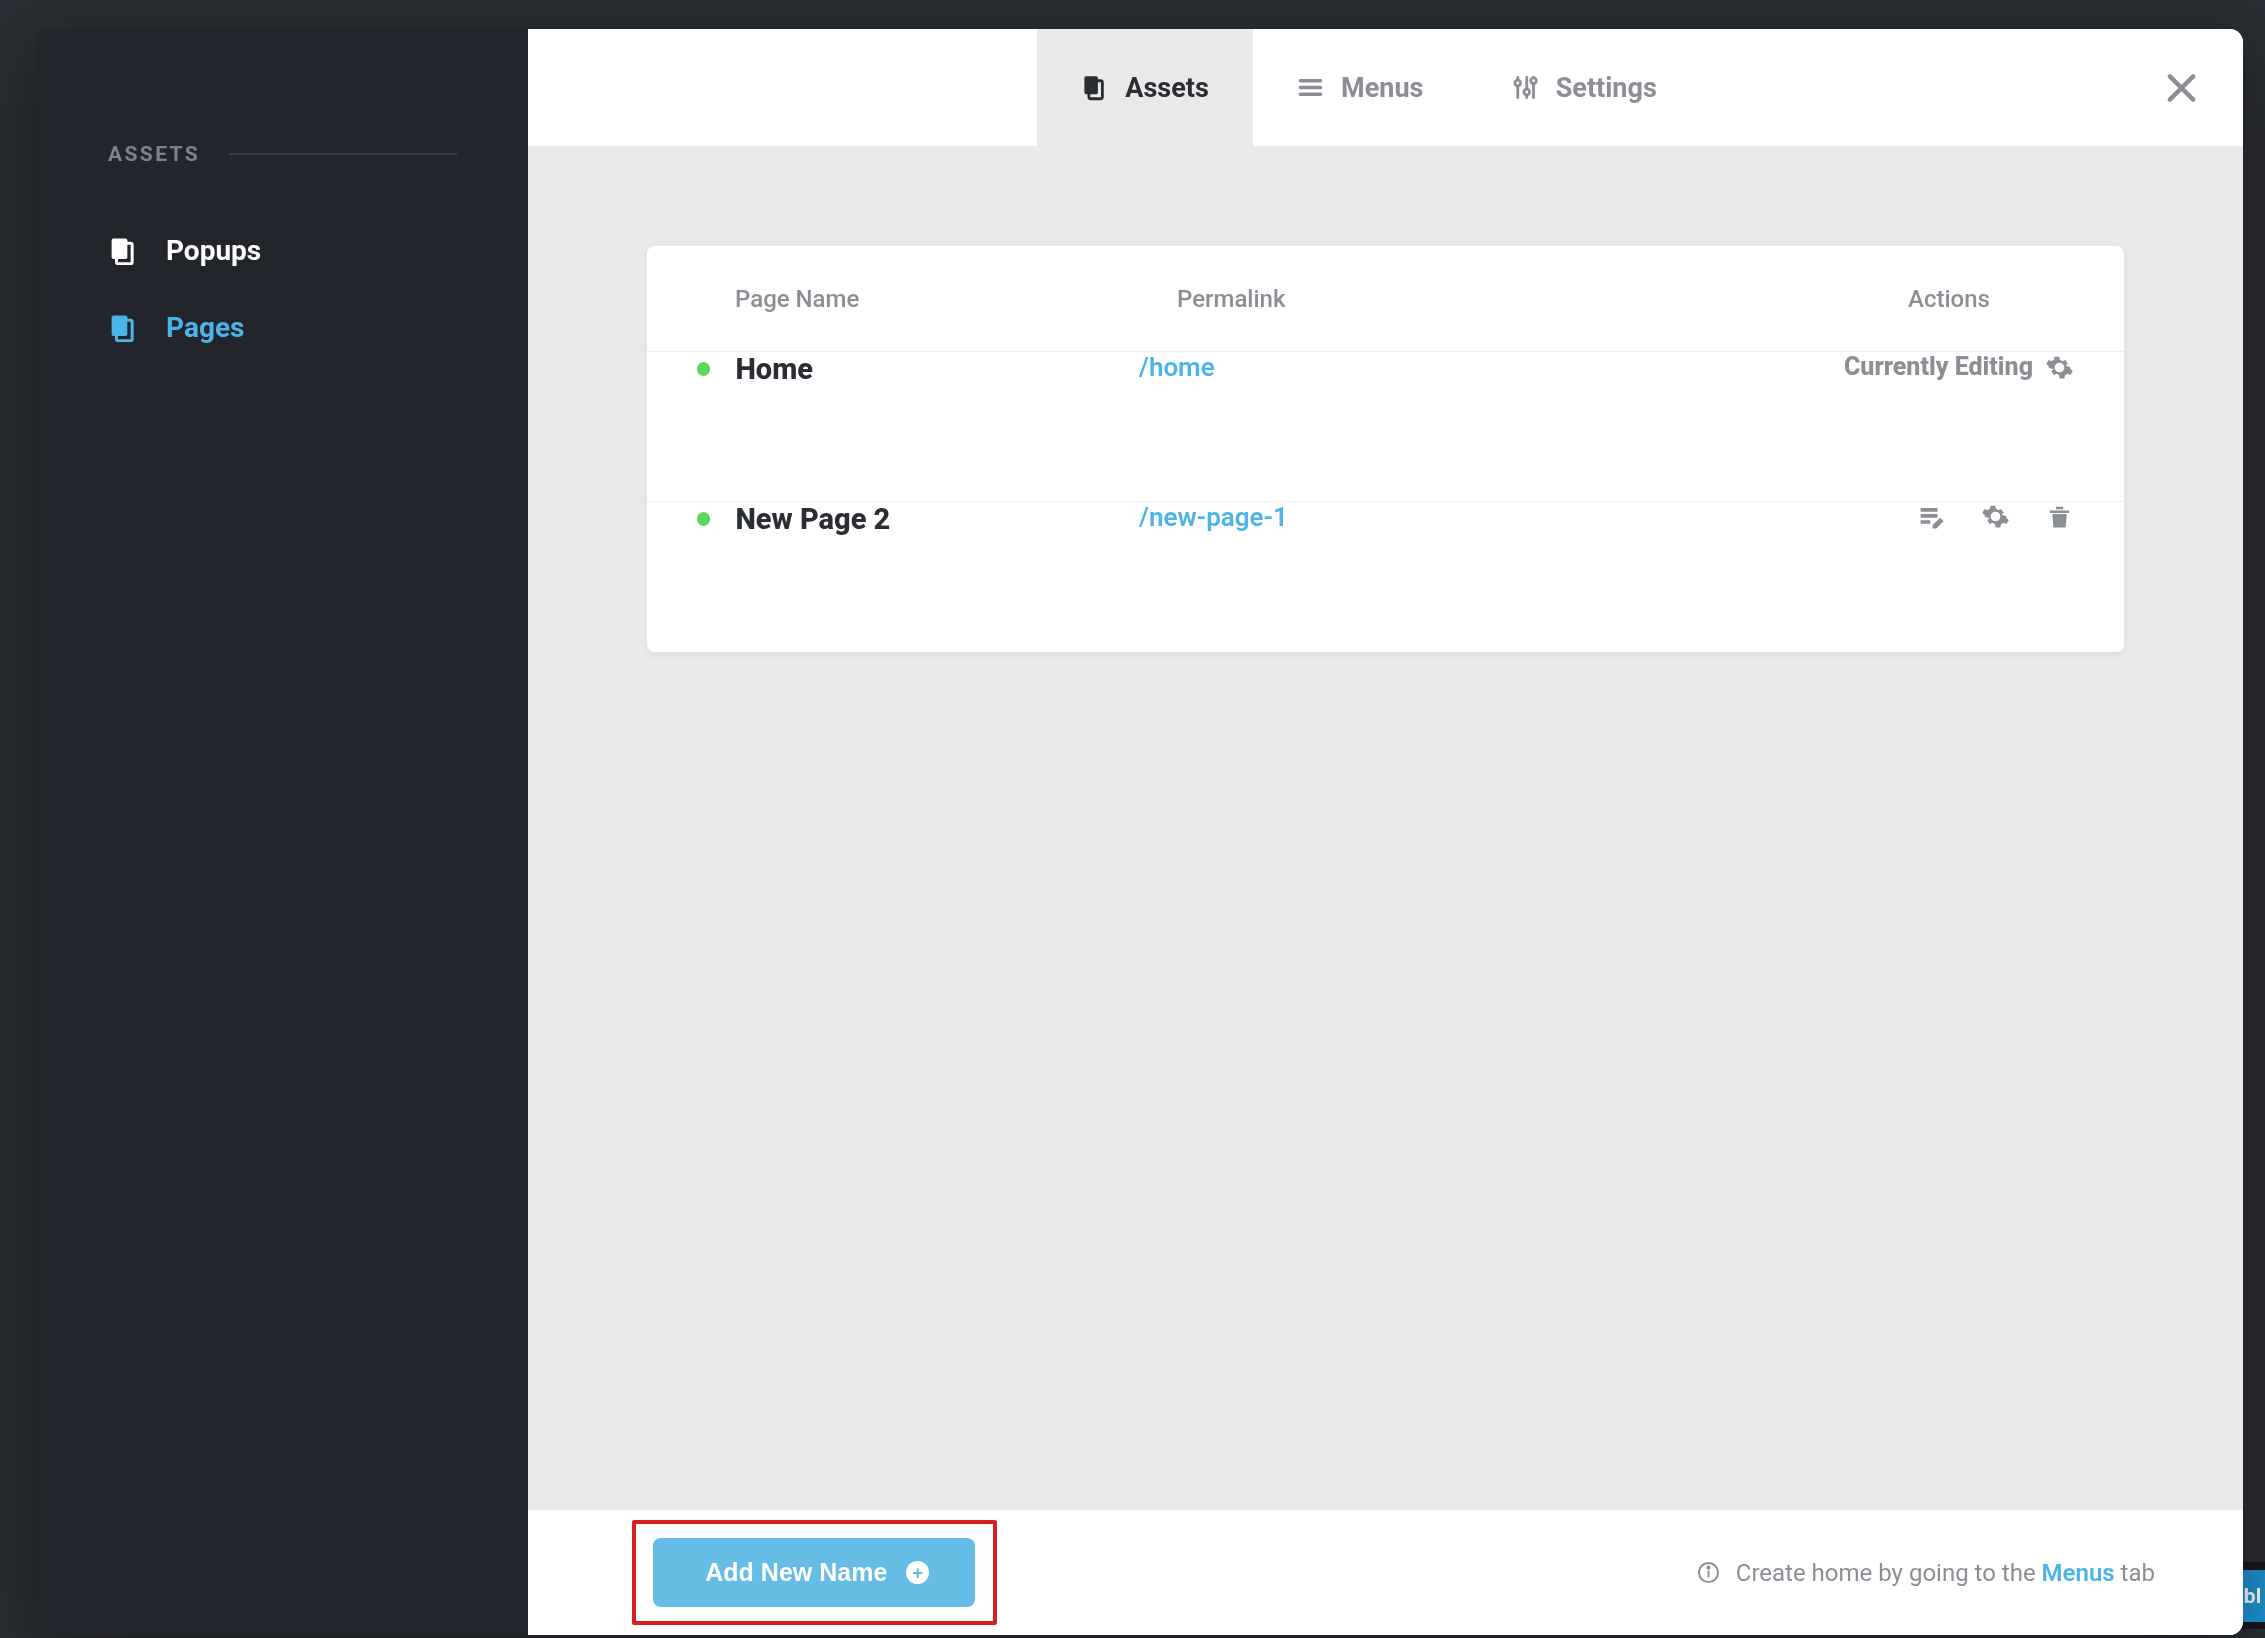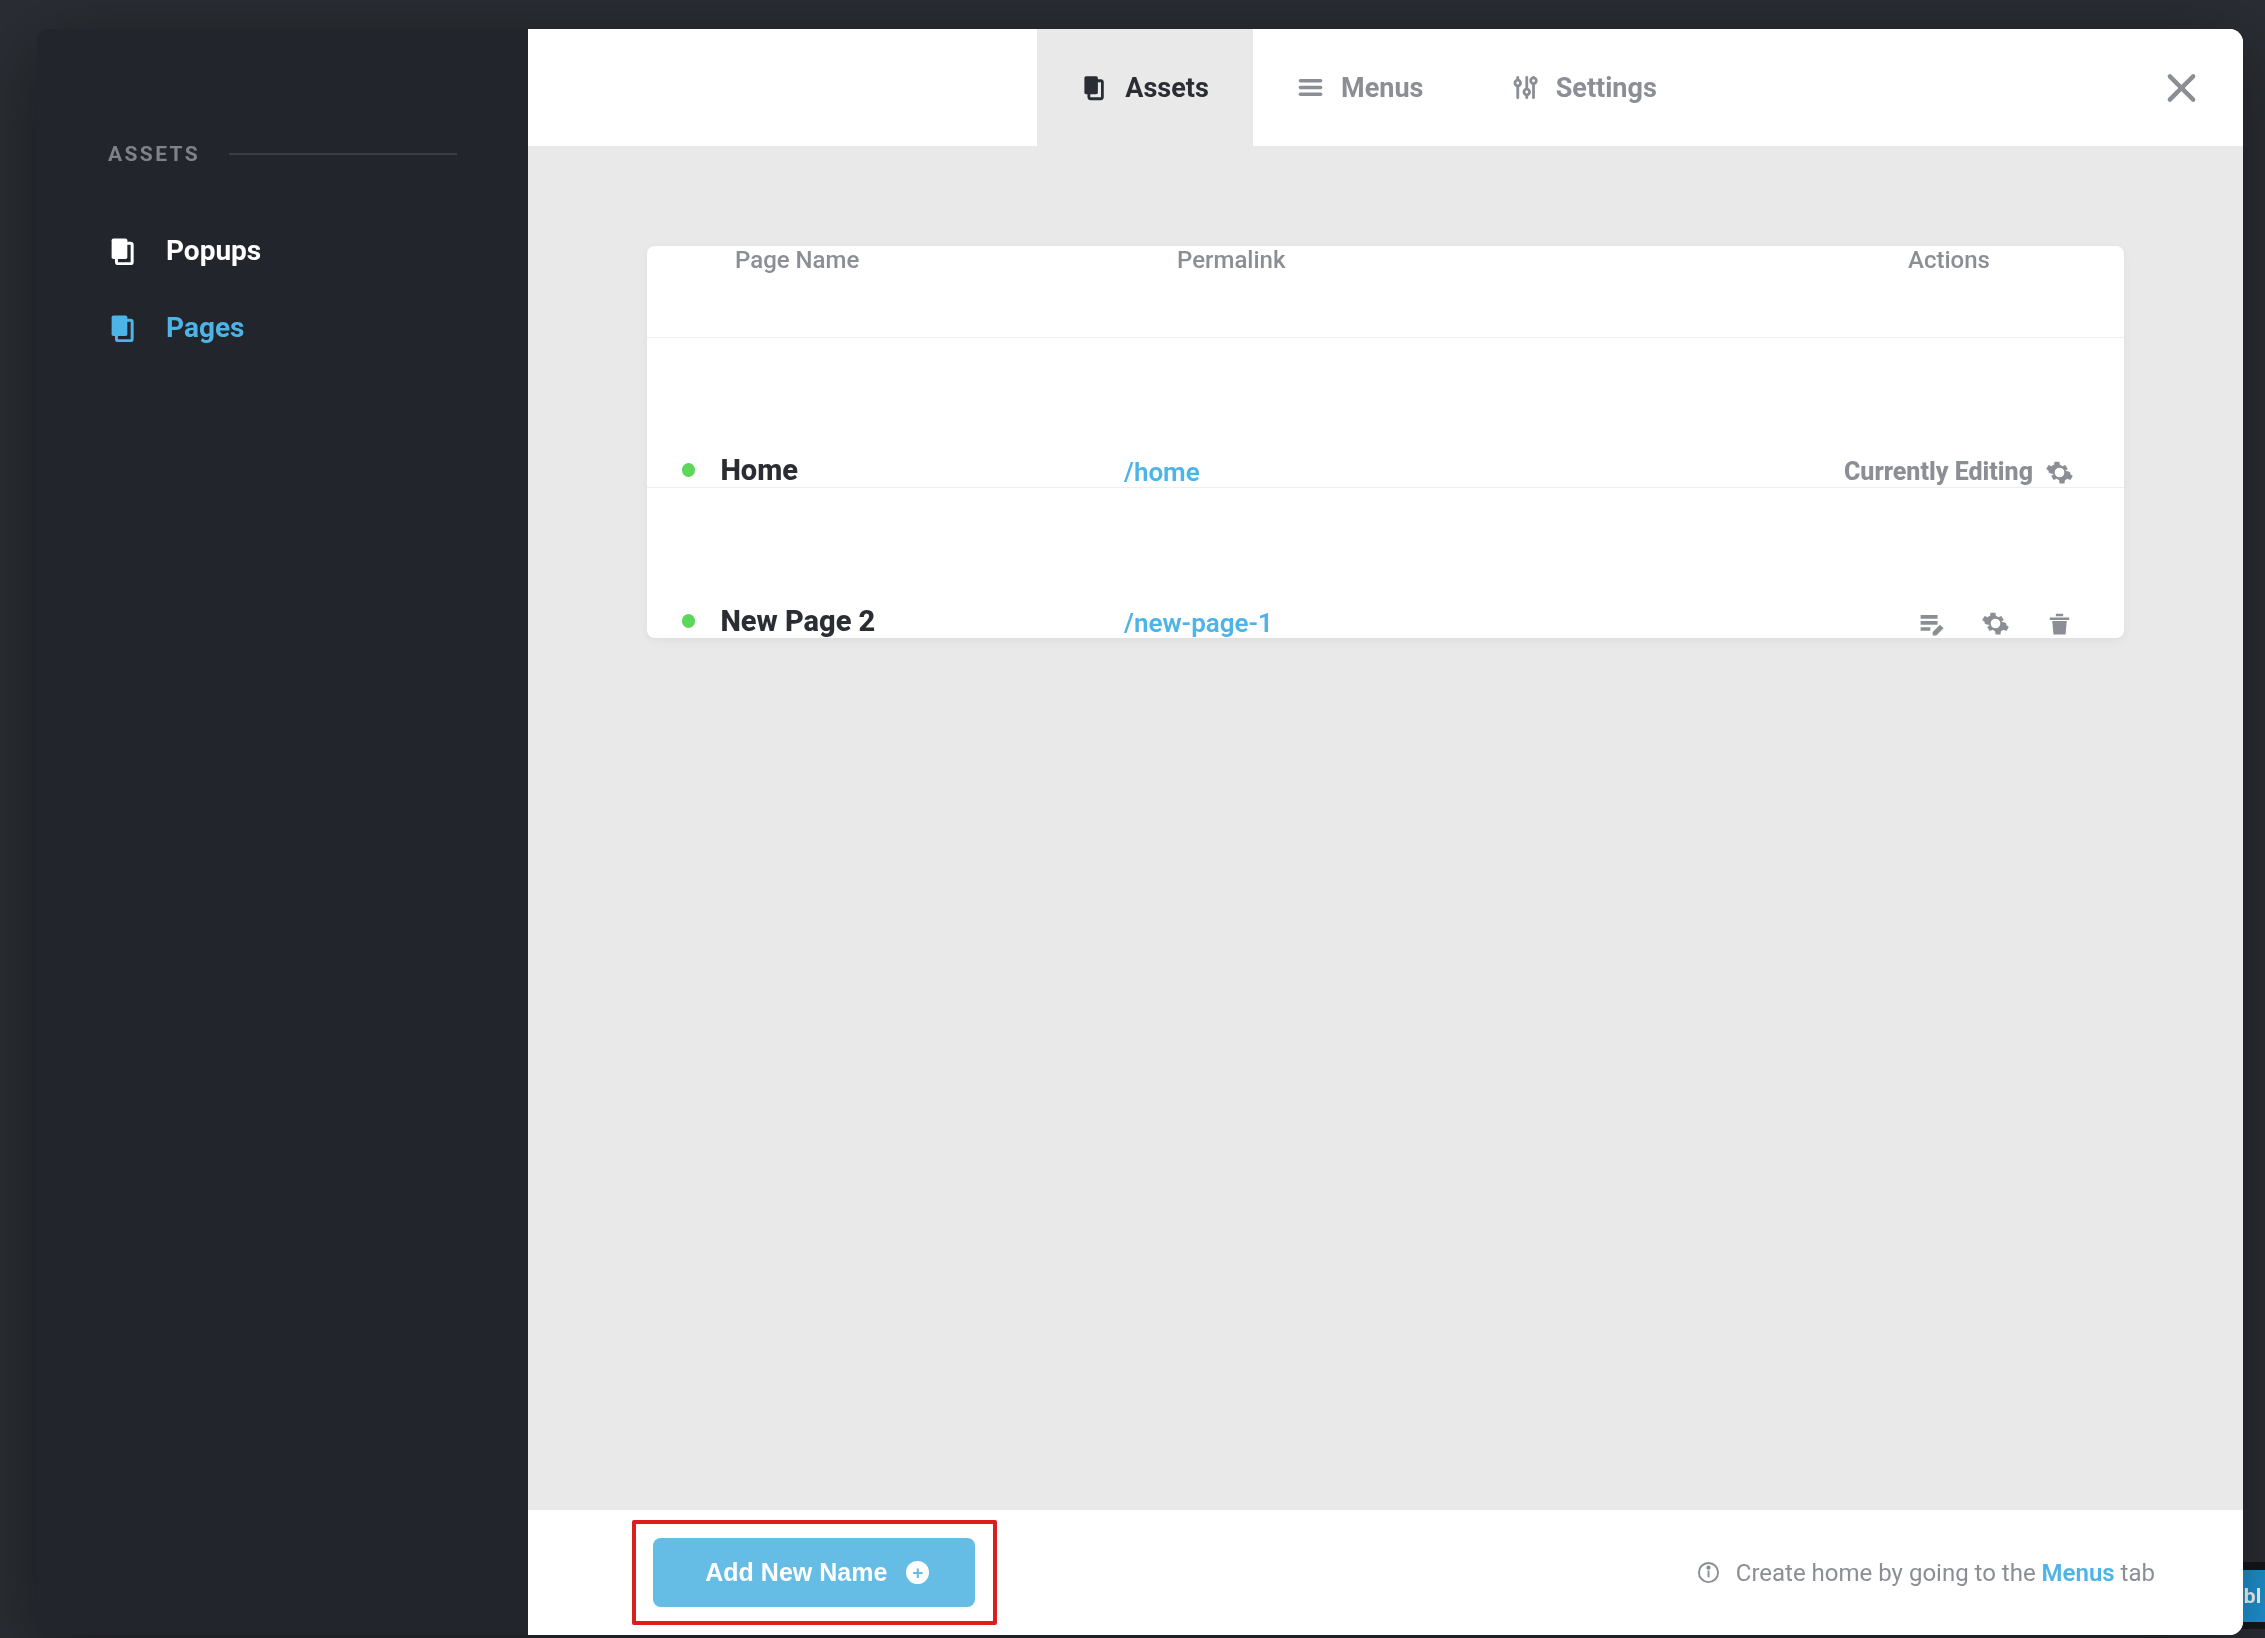--- a/index.html
+++ b/index.html
@@ -125,39 +125,40 @@
 
   .card {
     background: #ffffff;
     border-radius: 7.7px;
     box-shadow: 0 2.9px 9.6px rgba(0,0,0,0.05);
     overflow: hidden;
   }
 
   .thead {
     display: flex;
-    height: 92px;
+    align-items: center;
+    height: 106px;
     border-bottom: 1.9px solid #eeeeee;
     padding: 0 50px 0 88px;
   }
   .th {
     font-size: 24px;
     font-weight: 500;
     color: #8b8e94;
   }
   .col-name   { width: 442px; }
   .col-link   { flex: 1; }
   .col-actions{ width: 250px; text-align: center; }
 
   .trow {
     display: flex;
-    align-items: flex-end;
+    align-items: flex-start;
     height: 150px;
     border-bottom: 1.9px solid #eeeeee;
-    padding: 0 50px 0 35px;
+    padding: 0 50px 0 50px;
   }
   .trow:last-child { border-bottom: 0; }
   .status-dot {
     width: 13.4px;
     height: 13.4px;
     border-radius: 50%;
     background: #5bd75b;
     margin-right: 25px;
     flex-shrink: 0;
   }

